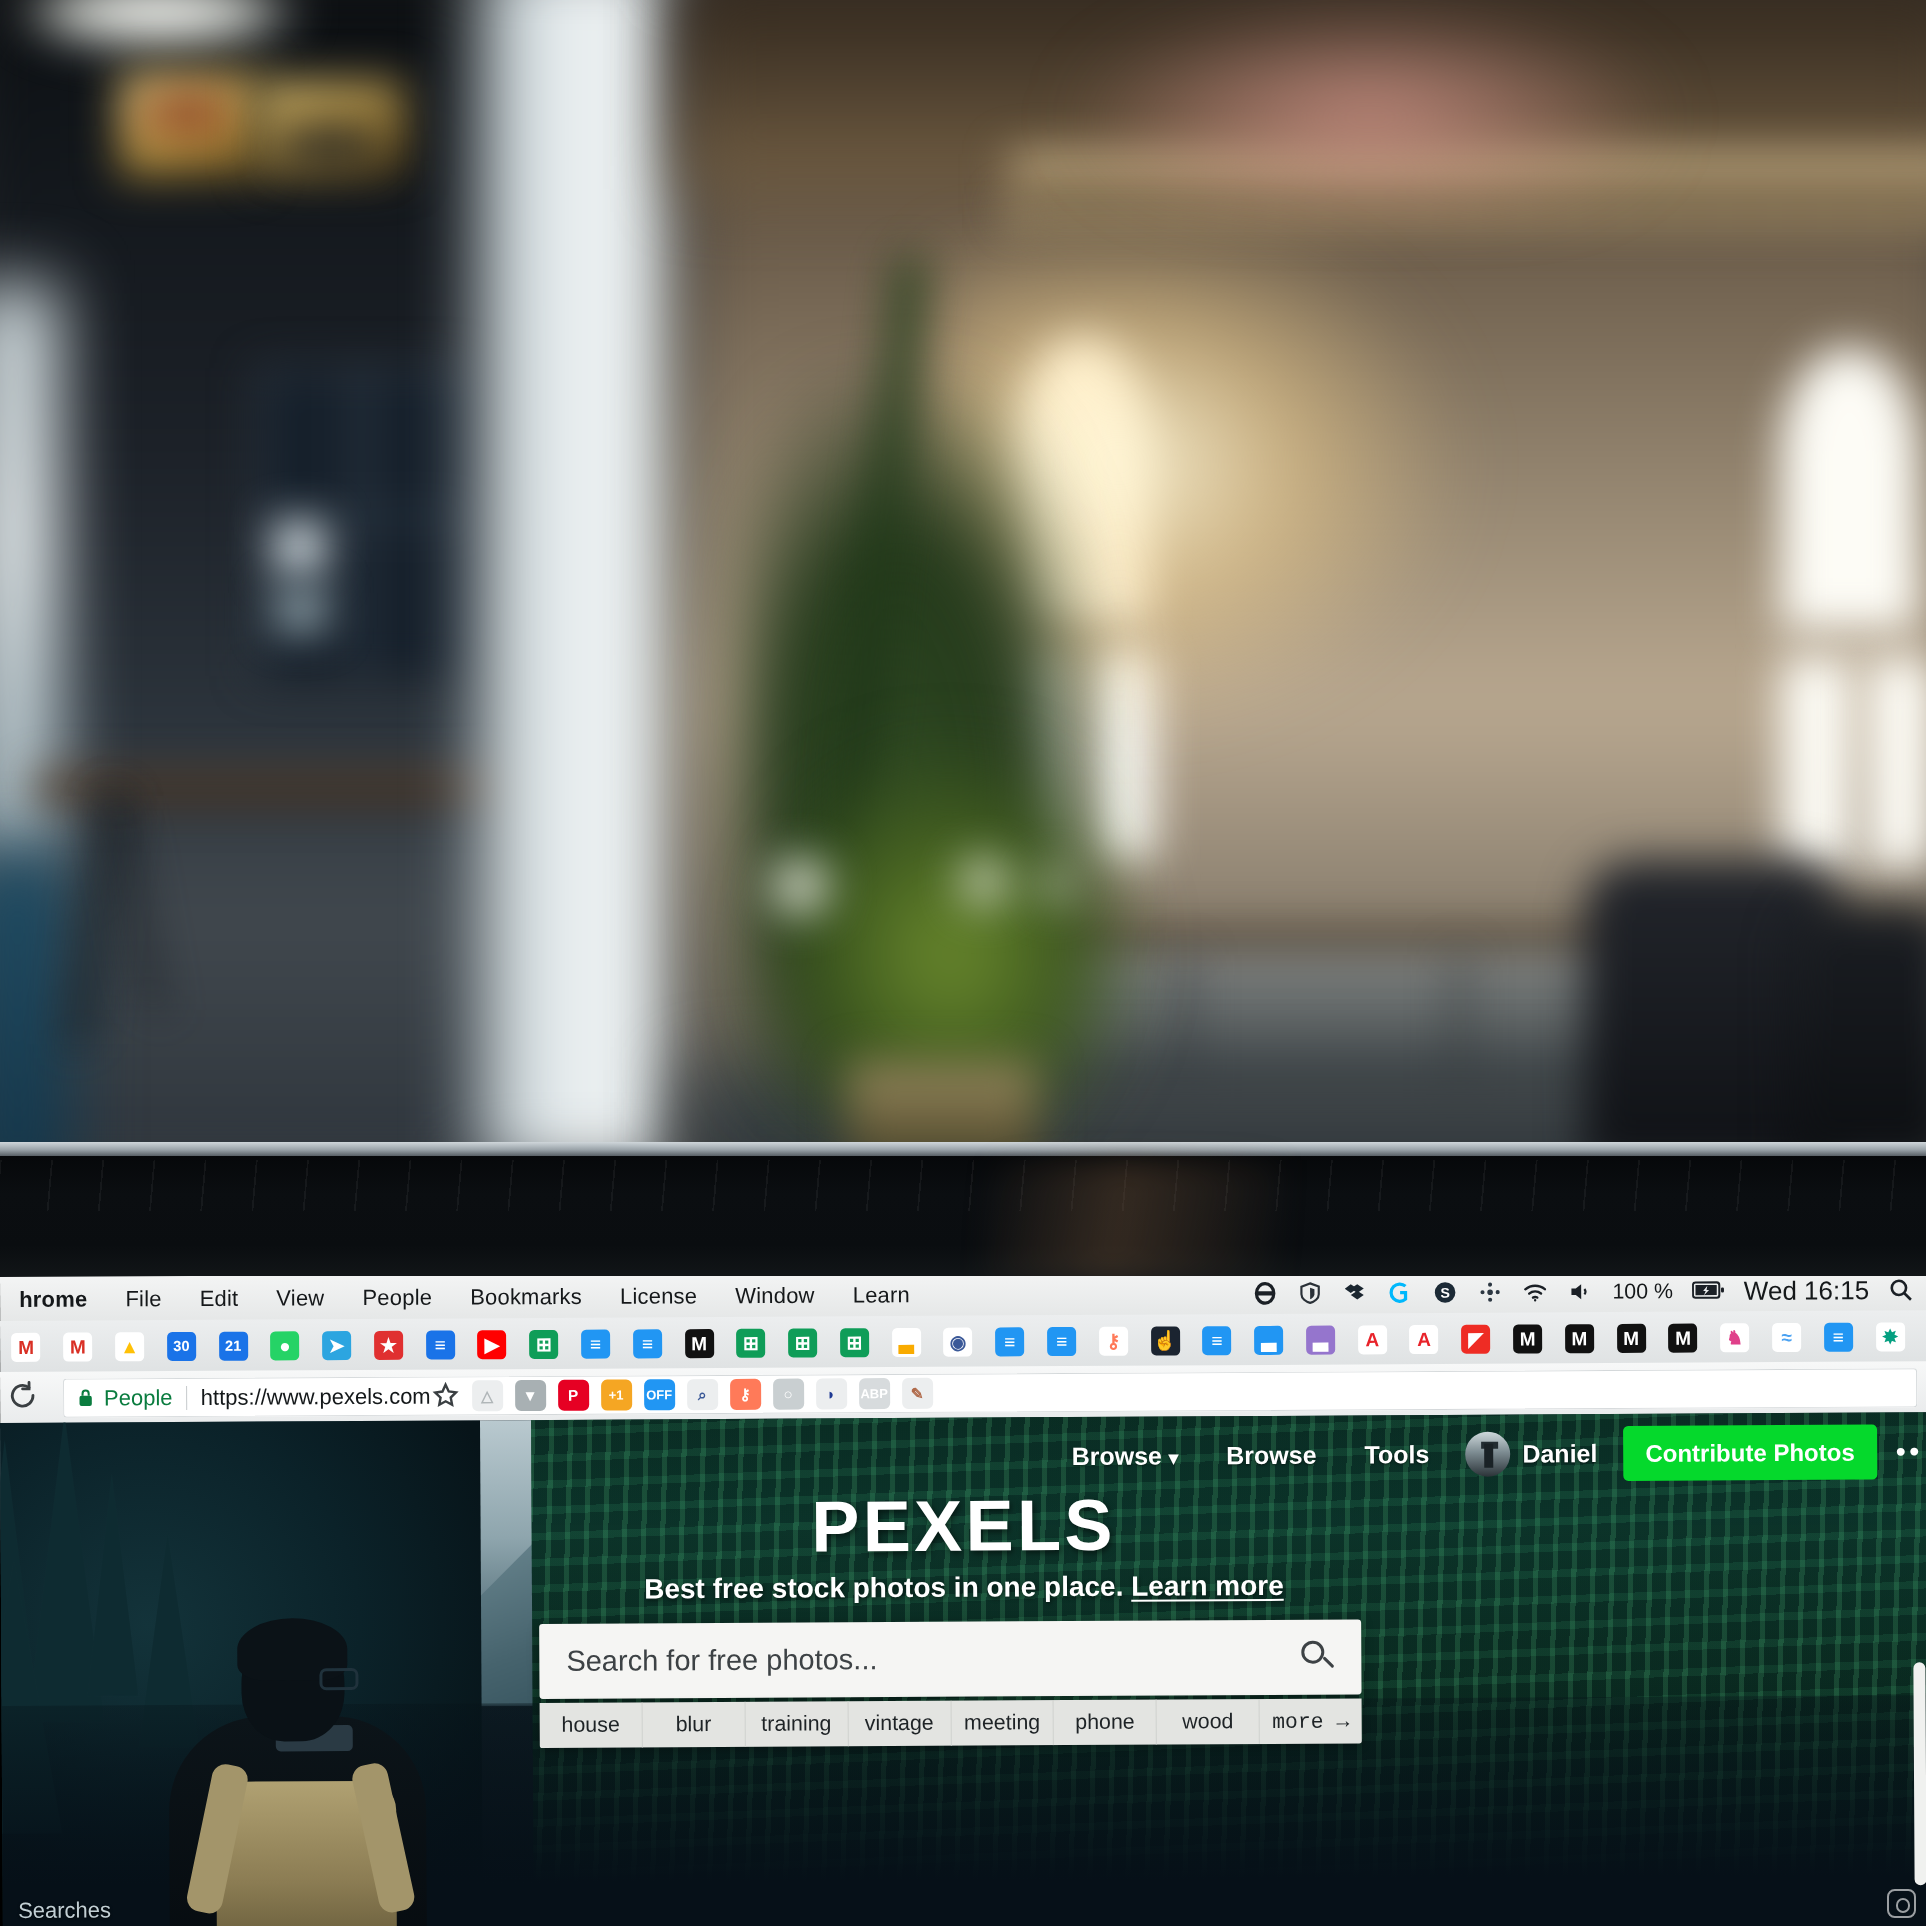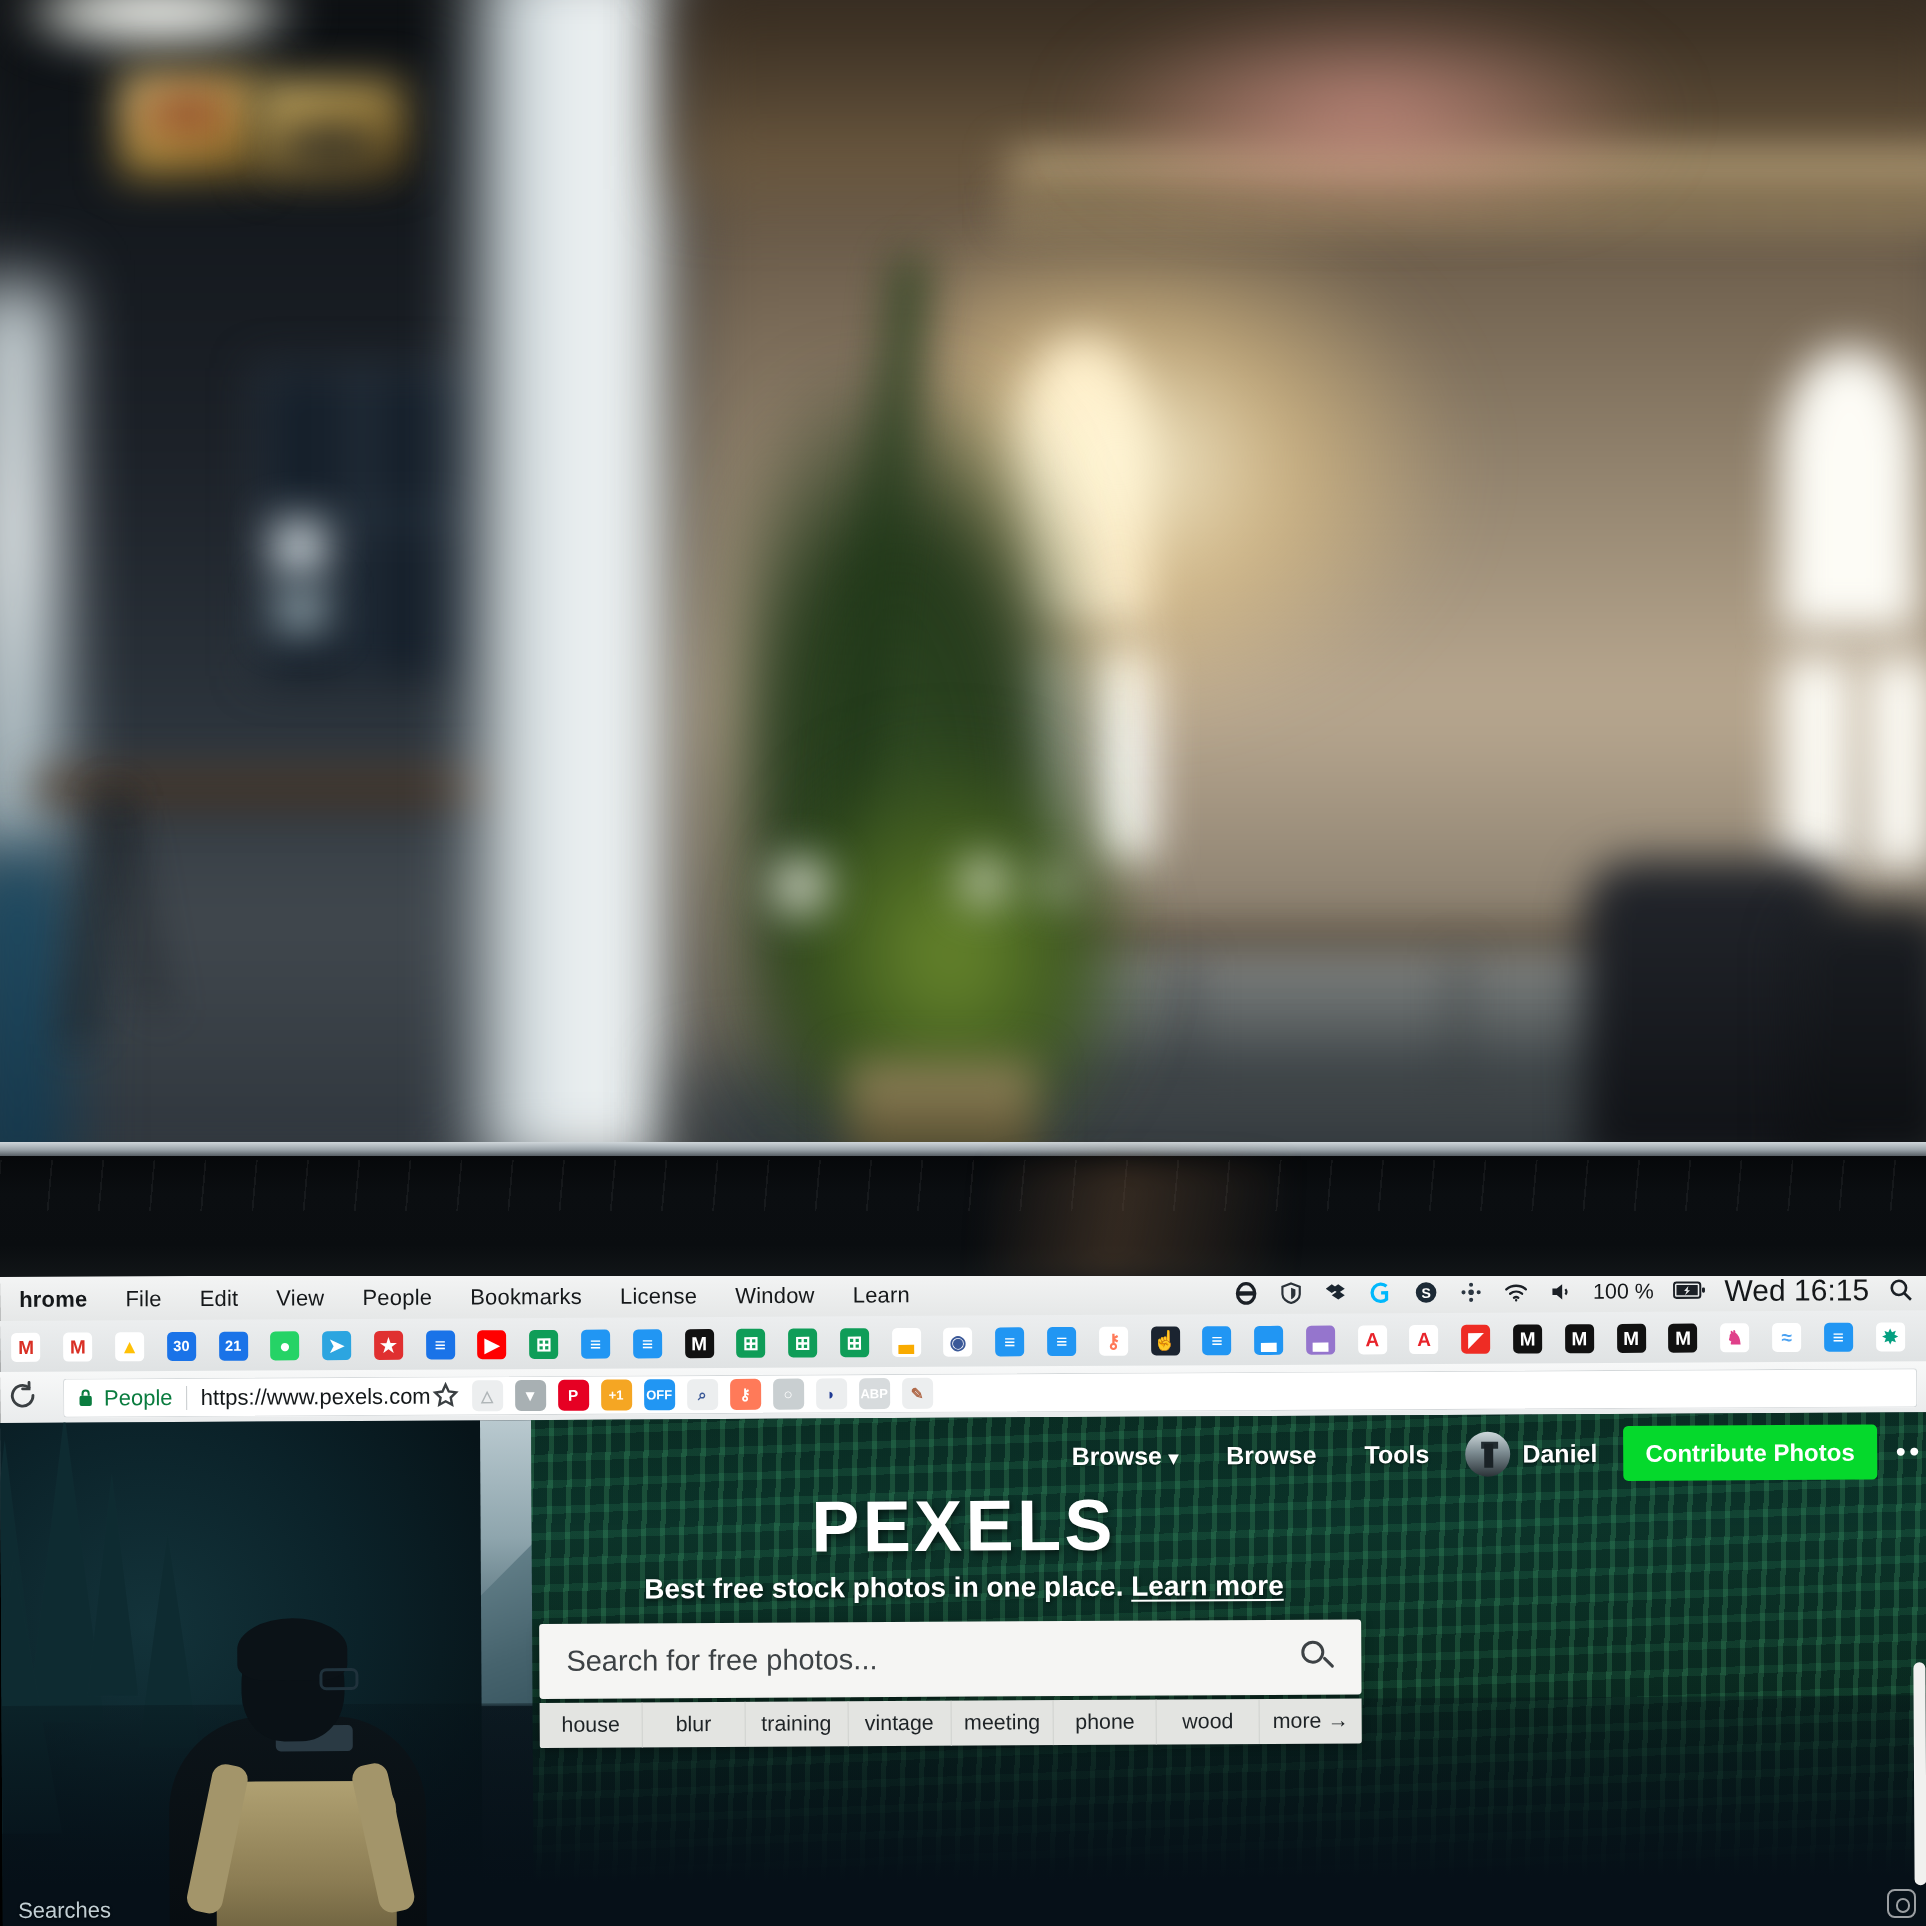--- a/index.html
+++ b/index.html
@@ -103,21 +103,21 @@
 
   
   #menubar { position:absolute; left:0; top:0.9px; width:1926px; height:46px;
     background:linear-gradient(180deg,#f3f4f4,#e5e7e7);
     display:flex; align-items:center; transform:rotate(-0.30deg); transform-origin:left top; }
   #menubar-items { display:flex; align-items:center; gap:0; padding-left:0px; }
   .mi { font-size:22px; color:#15181a; padding:0 19px; white-space:nowrap; letter-spacing:0.2px; }
   .mi.bold { font-weight:bold; }
   #menubar-right { margin-left:auto; display:flex; align-items:center; gap:19px; padding-right:12px; }
   .sysicon { width:26px; height:26px; display:inline-block; position:relative; }
-  #clock { font-size:30px; color:#15181a; white-space:nowrap; padding-left:6.8px; }
+  #clock { font-size:26px; color:#15181a; white-space:nowrap; padding-left:6.8px; }
   #battpct { font-size:21.4px; color:#15181a; white-space:nowrap; }
 
   
   #bookmarkbar { position:absolute; left:0; top:45px; width:1926px; height:53px;
     background:linear-gradient(180deg,#eceeef,#dfe2e3);
     display:flex; align-items:center; transform:rotate(-0.32deg); transform-origin:left top; }
   .bm { width:45px; height:39px; margin:0 3.4px; display:flex; align-items:center; justify-content:center; flex:0 0 auto; }
   .bmi { width:29px; height:29px; border-radius:5.1px; display:flex; align-items:center; justify-content:center;
          font-size:19px; font-weight:bold; color:#fff; line-height:1; }
 
@@ -205,21 +205,21 @@
   #mag { width:33px; height:33px; position:relative; }
   #mag .ring { position:absolute; left:0; top:0; width:23px; height:23px; border:3.4px solid #3d4245; border-radius:50%; }
   #mag .hand { position:absolute; left:19.7px; top:19.7px; width:13.7px; height:3.4px; background:#3d4245; transform:rotate(45deg); border-radius:1.7px; }
 
   
   #tags { position:absolute; left:538px; top:283px; width:822px; height:45px;
       background:#e3e4e1; display:flex; align-items:stretch; border-radius:0 0 2.6px 2.6px;
       box-shadow:0 2.6px 8.6px rgba(0,0,0,.3); }
   .tag { flex:1; display:flex; align-items:center; justify-content:center;
       font-size:21.4px; color:#1e2326; border-right:0.9px solid #cfd1ce; white-space:nowrap; }
-  .tag:last-child { border-right:none; }
+  .tag:last-child { border-right:none;font-family:Liberation Mono, monospace; }
 
   #searches { position:absolute; left:15.4px; top:475px; color:#c2cfd4; font-size:22px;
       text-shadow:0 0.9px 2.6px rgba(0,0,0,.7); }
   #scrollbar { position:absolute; right:1.7px; top:250px; width:12px; height:223px; background:#f0f1ef; border-radius:6px; }
   #ig-corner { position:absolute; right:10.3px; bottom:8.6px; width:29px; height:29px;
       border:2.6px solid rgba(255,255,255,.6); border-radius:7.7px; }
   #ig-corner:after { content:""; position:absolute; left:6.8px; top:6.8px; width:10.3px; height:10.3px;
       border:2.6px solid rgba(255,255,255,.6); border-radius:50%; }
 </style>
 </head>

